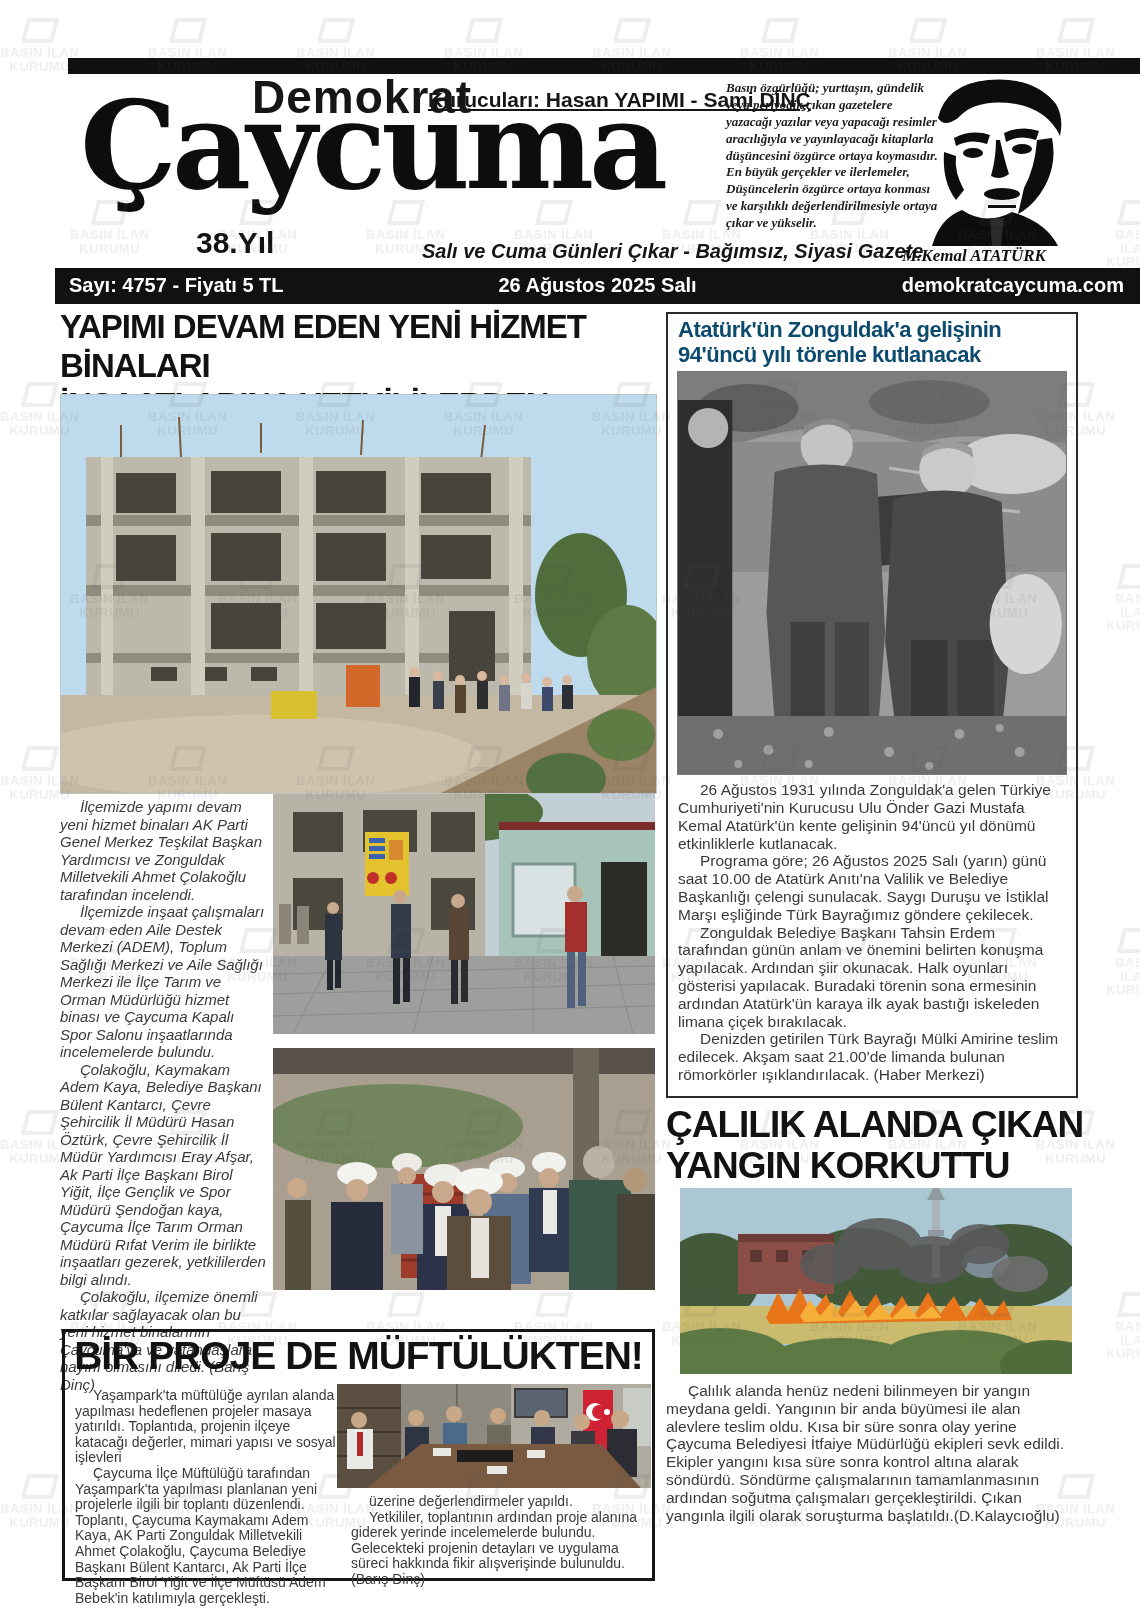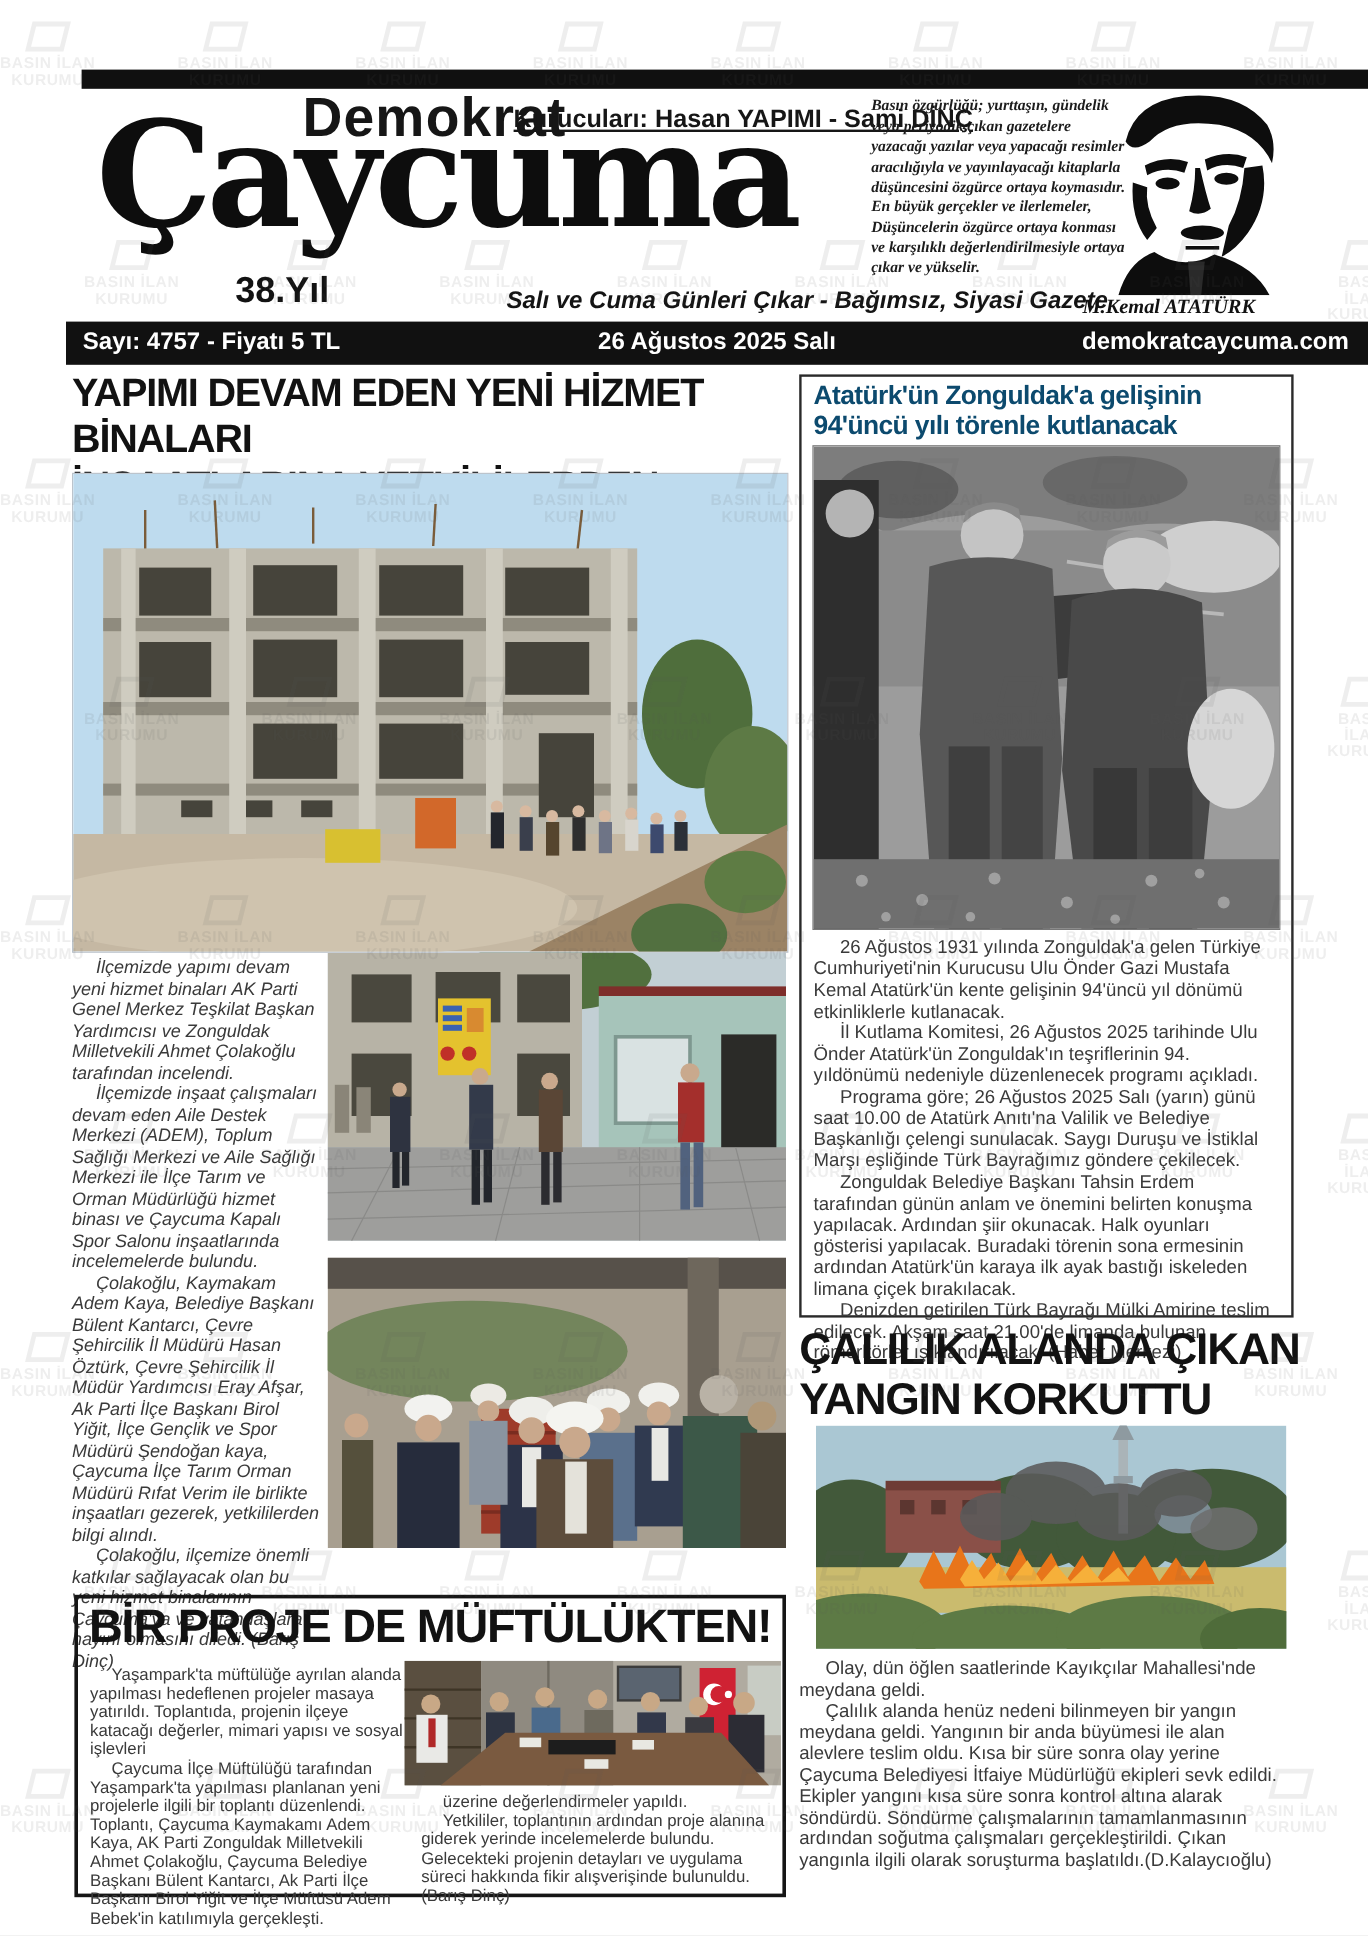--- a/index.html
+++ b/index.html
@@ -373,21 +373,20 @@
           <circle cx="280" cy="362" r="5"></circle>
           <circle cx="340" cy="380" r="5"></circle>
         <circle cx="60" cy="392" r="4"></circle>
           <circle cx="130" cy="392" r="4"></circle>
           <circle cx="250" cy="394" r="4"></circle>
           <circle cx="320" cy="356" r="4"></circle>
       </g>
     </svg>
     <div class="body">
       <p>26 Ağustos 1931 yılında Zonguldak'a gelen Türkiye Cumhuriyeti'nin Kurucusu Ulu Önder Gazi Mustafa Kemal Atatürk'ün kente gelişinin 94'üncü yıl dönümü etkinliklerle kutlanacak.</p>
-      <p>İl Kutlama Komitesi, 26 Ağustos 2025 tarihinde Ulu Önder Atatürk'ün Zonguldak'ın teşriflerinin 94. yıldönümü nedeniyle düzenlenecek programı açıkladı.</p>
       <p>Programa göre; 26 Ağustos 2025 Salı (yarın) günü saat 10.00 de Atatürk Anıtı'na Valilik ve Belediye Başkanlığı çelengi sunulacak. Saygı Duruşu ve İstiklal Marşı eşliğinde Türk Bayrağımız göndere çekilecek.</p>
       <p>Zonguldak Belediye Başkanı Tahsin Erdem tarafından günün anlam ve önemini belirten konuşma yapılacak. Ardından şiir okunacak. Halk oyunları gösterisi yapılacak. Buradaki törenin sona ermesinin ardından Atatürk'ün karaya ilk ayak bastığı iskeleden limana çiçek bırakılacak.</p>
       <p>Denizden getirilen Türk Bayrağı Mülki Amirine teslim edilecek. Akşam saat 21.00'de limanda bulunan römorkörler ışıklandırılacak. (Haber Merkezi)</p>
     </div>
   </div>
 
   <div class="fire-headline">
     <span>ÇALILIK ALANDA ÇIKAN</span><br>
     <span>YANGIN KORKUTTU</span>
   </div>
@@ -423,21 +422,20 @@
     <path d="M120,128 L130,112 L140,128 L152,114 L162,130 L176,112 L188,130 L200,116 L212,130 L226,116 L238,130 L252,118 L262,130 L124,134 Z" fill="#f6b03a"></path>
     <g fill="#5d7a45">
       <ellipse cx="40" cy="170" rx="70" ry="30"></ellipse>
         <ellipse cx="160" cy="178" rx="80" ry="28"></ellipse>
       <ellipse cx="280" cy="172" rx="80" ry="30"></ellipse>
         <ellipse cx="370" cy="178" rx="50" ry="26" fill="#4f6c3a"></ellipse>
     </g>
   </svg>
 
   <div class="fire-body">
-    <p>Olay, dün öğlen saatlerinde Kayıkçılar Mahallesi'nde meydana geldi.</p>
     <p>Çalılık alanda henüz nedeni bilinmeyen bir yangın meydana geldi. Yangının bir anda büyümesi ile alan alevlere teslim oldu. Kısa bir süre sonra olay yerine Çaycuma Belediyesi İtfaiye Müdürlüğü ekipleri sevk edildi. Ekipler yangını kısa süre sonra kontrol altına alarak söndürdü. Söndürme çalışmalarının tamamlanmasının ardından soğutma çalışmaları gerçekleştirildi. Çıkan yangınla ilgili olarak soruşturma başlatıldı.(D.Kalaycıoğlu)</p>
   </div>
 
   <div class="muftibox">
     <h2>BİR PROJE DE MÜFTÜLÜKTEN!</h2>
     <div class="mufti-col1">
       <p>Yaşampark'ta müftülüğe ayrılan alanda yapılması hedeflenen projeler masaya yatırıldı. Toplantıda, projenin ilçeye katacağı değerler, mimari yapısı ve sosyal işlevleri</p>
       <p>Çaycuma  İlçe Müftülüğü tarafından Yaşampark'ta yapılması planlanan yeni projelerle ilgili bir toplantı düzenlendi. Toplantı, Çaycuma Kaymakamı Adem Kaya, AK Parti Zonguldak Milletvekili Ahmet Çolakoğlu, Çaycuma Belediye Başkanı Bülent Kantarcı, Ak Parti İlçe Başkanı Birol Yiğit ve İlçe Müftüsü Adem Bebek'in katılımıyla gerçekleşti.</p>
     </div>
     <svg class="mufti-photo" viewBox="0 0 314 104" preserveAspectRatio="none">

